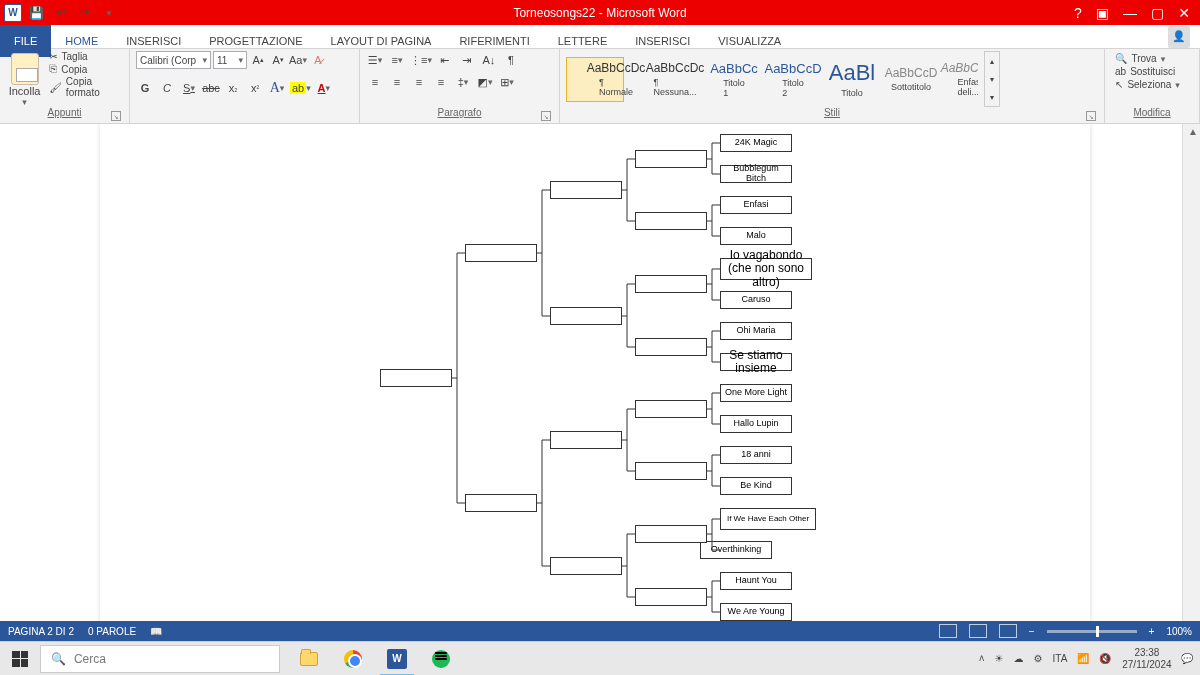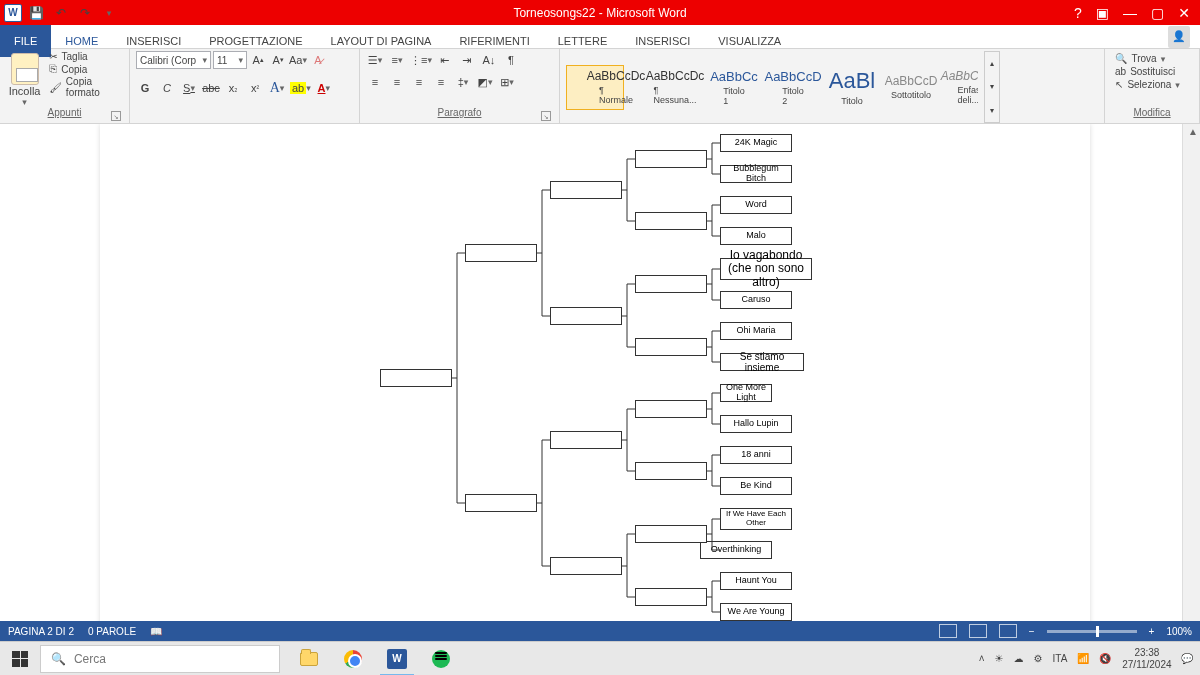--- a/index.html
+++ b/index.html
@@ -239,20 +239,21 @@
             <div class="style-sample gray" style="font-style:italic">AaBbCcDc</div>
             <div class="style-name">Enfasi deli...</div>
           </div>
       </div>
       <div class="styles-more">
           <div>▴</div>
           <div>▾</div>
           <div>▾</div>
         </div>
     </div>
+    <div class="group-label"><span>Stili</span><div class="dlg">↘</div></div>
   </div>
 
   <div class="group" style="width:95px">
     <div class="group-body edit-col">
       <div class="edit-row">
           <span>🔍</span>
           <span>Trova</span>
           <span class="dd">▾</span>
         </div>
       <div class="edit-row">
@@ -267,31 +268,31 @@
     </div>
     <div class="group-label">Modifica</div>
   </div>
 </div>
 
 <div class="doc-area">
   <div class="page">
 
     <div class="cell" style="left:620px;top:10px;width:72px;height:18px">24K Magic</div>
     <div class="cell" style="left:620px;top:41px;width:72px;height:18px">Bubblegum Bitch</div>
-    <div class="cell" style="left:620px;top:72px;width:72px;height:18px">Word</div>
+    <div class="cell" style="left:620px;top:72px;width:72px;height:18px">Enfasi</div>
     <div class="cell" style="left:620px;top:103px;width:72px;height:18px">Malo</div>
     <div class="cell" style="left:620px;top:134px;width:92px;height:22px;font-size:12px">Io vagabondo (che non sono altro)</div>
     <div class="cell" style="left:620px;top:167px;width:72px;height:18px">Caruso</div>
     <div class="cell" style="left:620px;top:198px;width:72px;height:18px">Ohi Maria</div>
-    <div class="cell" style="left:620px;top:229px;width:84px;height:18px;font-size:10px">Se stiamo insieme</div>
-    <div class="cell" style="left:620px;top:260px;width:52px;height:18px">One More Light</div>
+    <div class="cell" style="left:620px;top:229px;width:72px;height:18px;font-size:12px">Se stiamo insieme</div>
+    <div class="cell" style="left:620px;top:260px;width:72px;height:18px">One More Light</div>
     <div class="cell" style="left:620px;top:291px;width:72px;height:18px">Hallo Lupin</div>
     <div class="cell" style="left:620px;top:322px;width:72px;height:18px">18 anni</div>
     <div class="cell" style="left:620px;top:353px;width:72px;height:18px">Be Kind</div>
-    <div class="cell" style="left:620px;top:384px;width:72px;height:22px;font-size:8px">If We Have Each Other</div>
+    <div class="cell" style="left:620px;top:384px;width:96px;height:22px;font-size:8px">If We Have Each Other</div>
     <div class="cell" style="left:600px;top:417px;width:72px;height:18px">Overthinking</div>
     <div class="cell" style="left:620px;top:448px;width:72px;height:18px">Haunt You</div>
     <div class="cell" style="left:620px;top:479px;width:72px;height:18px">We Are Young</div>
 
     <div class="cell" style="left:535px;top:26px;width:72px;height:18px"></div>
     <div class="cell" style="left:535px;top:88px;width:72px;height:18px"></div>
     <div class="cell" style="left:535px;top:151px;width:72px;height:18px"></div>
     <div class="cell" style="left:535px;top:214px;width:72px;height:18px"></div>
     <div class="cell" style="left:535px;top:276px;width:72px;height:18px"></div>
     <div class="cell" style="left:535px;top:338px;width:72px;height:18px"></div>

